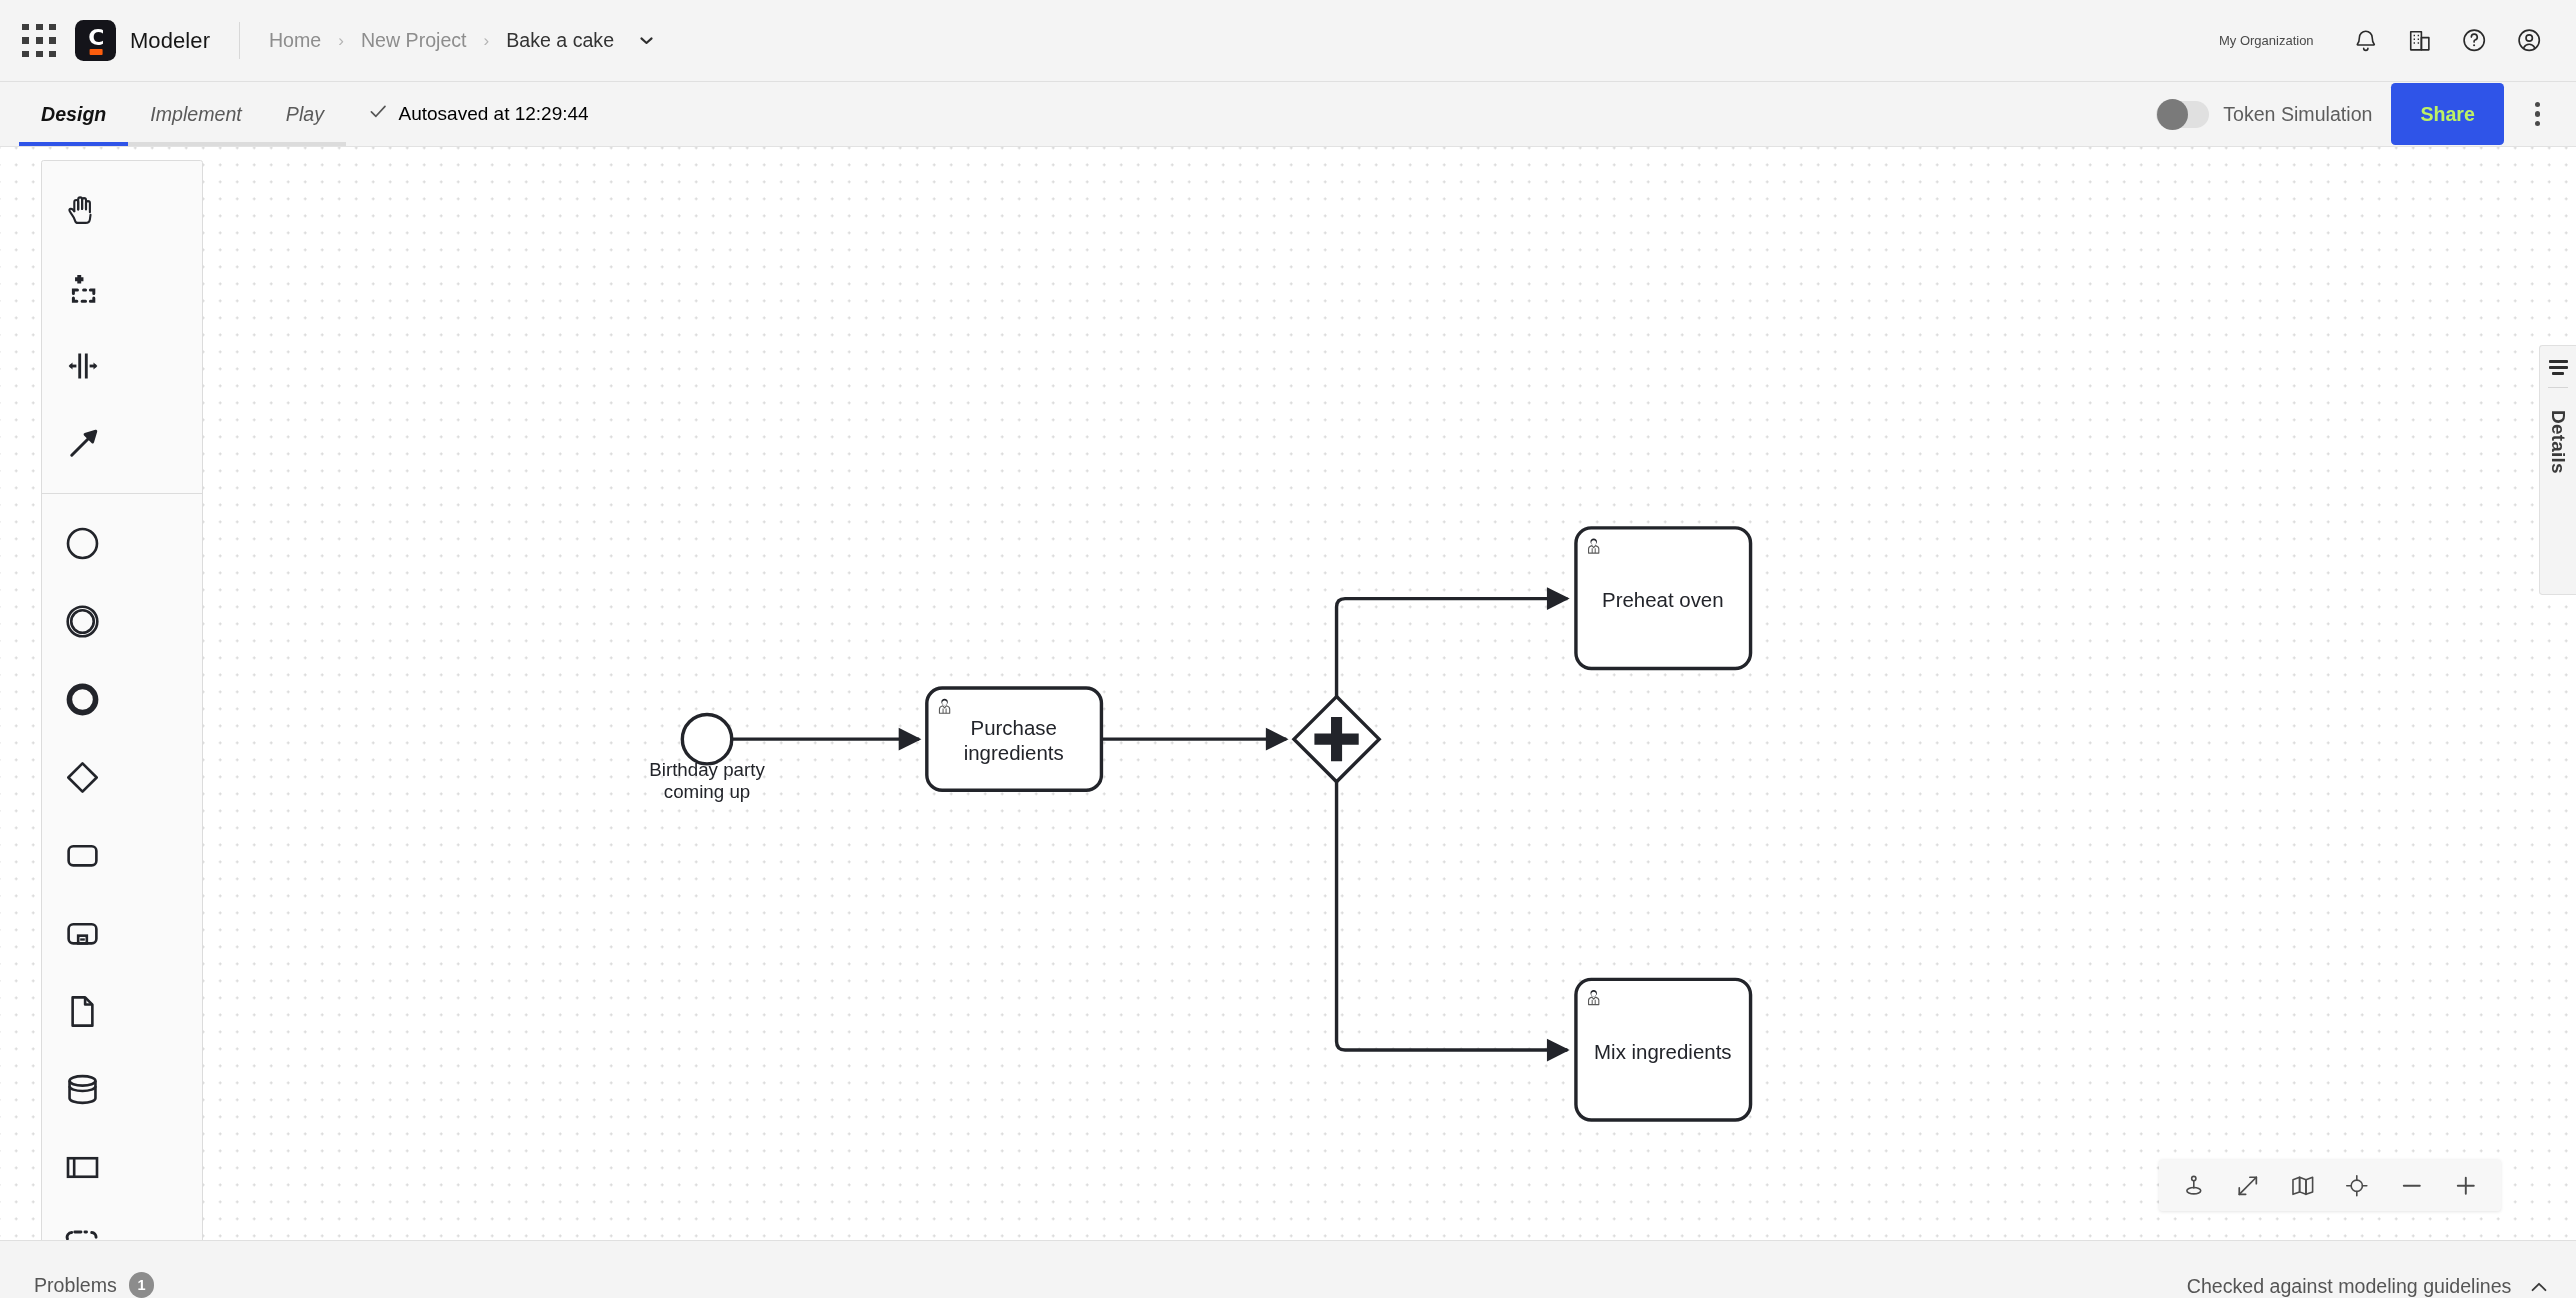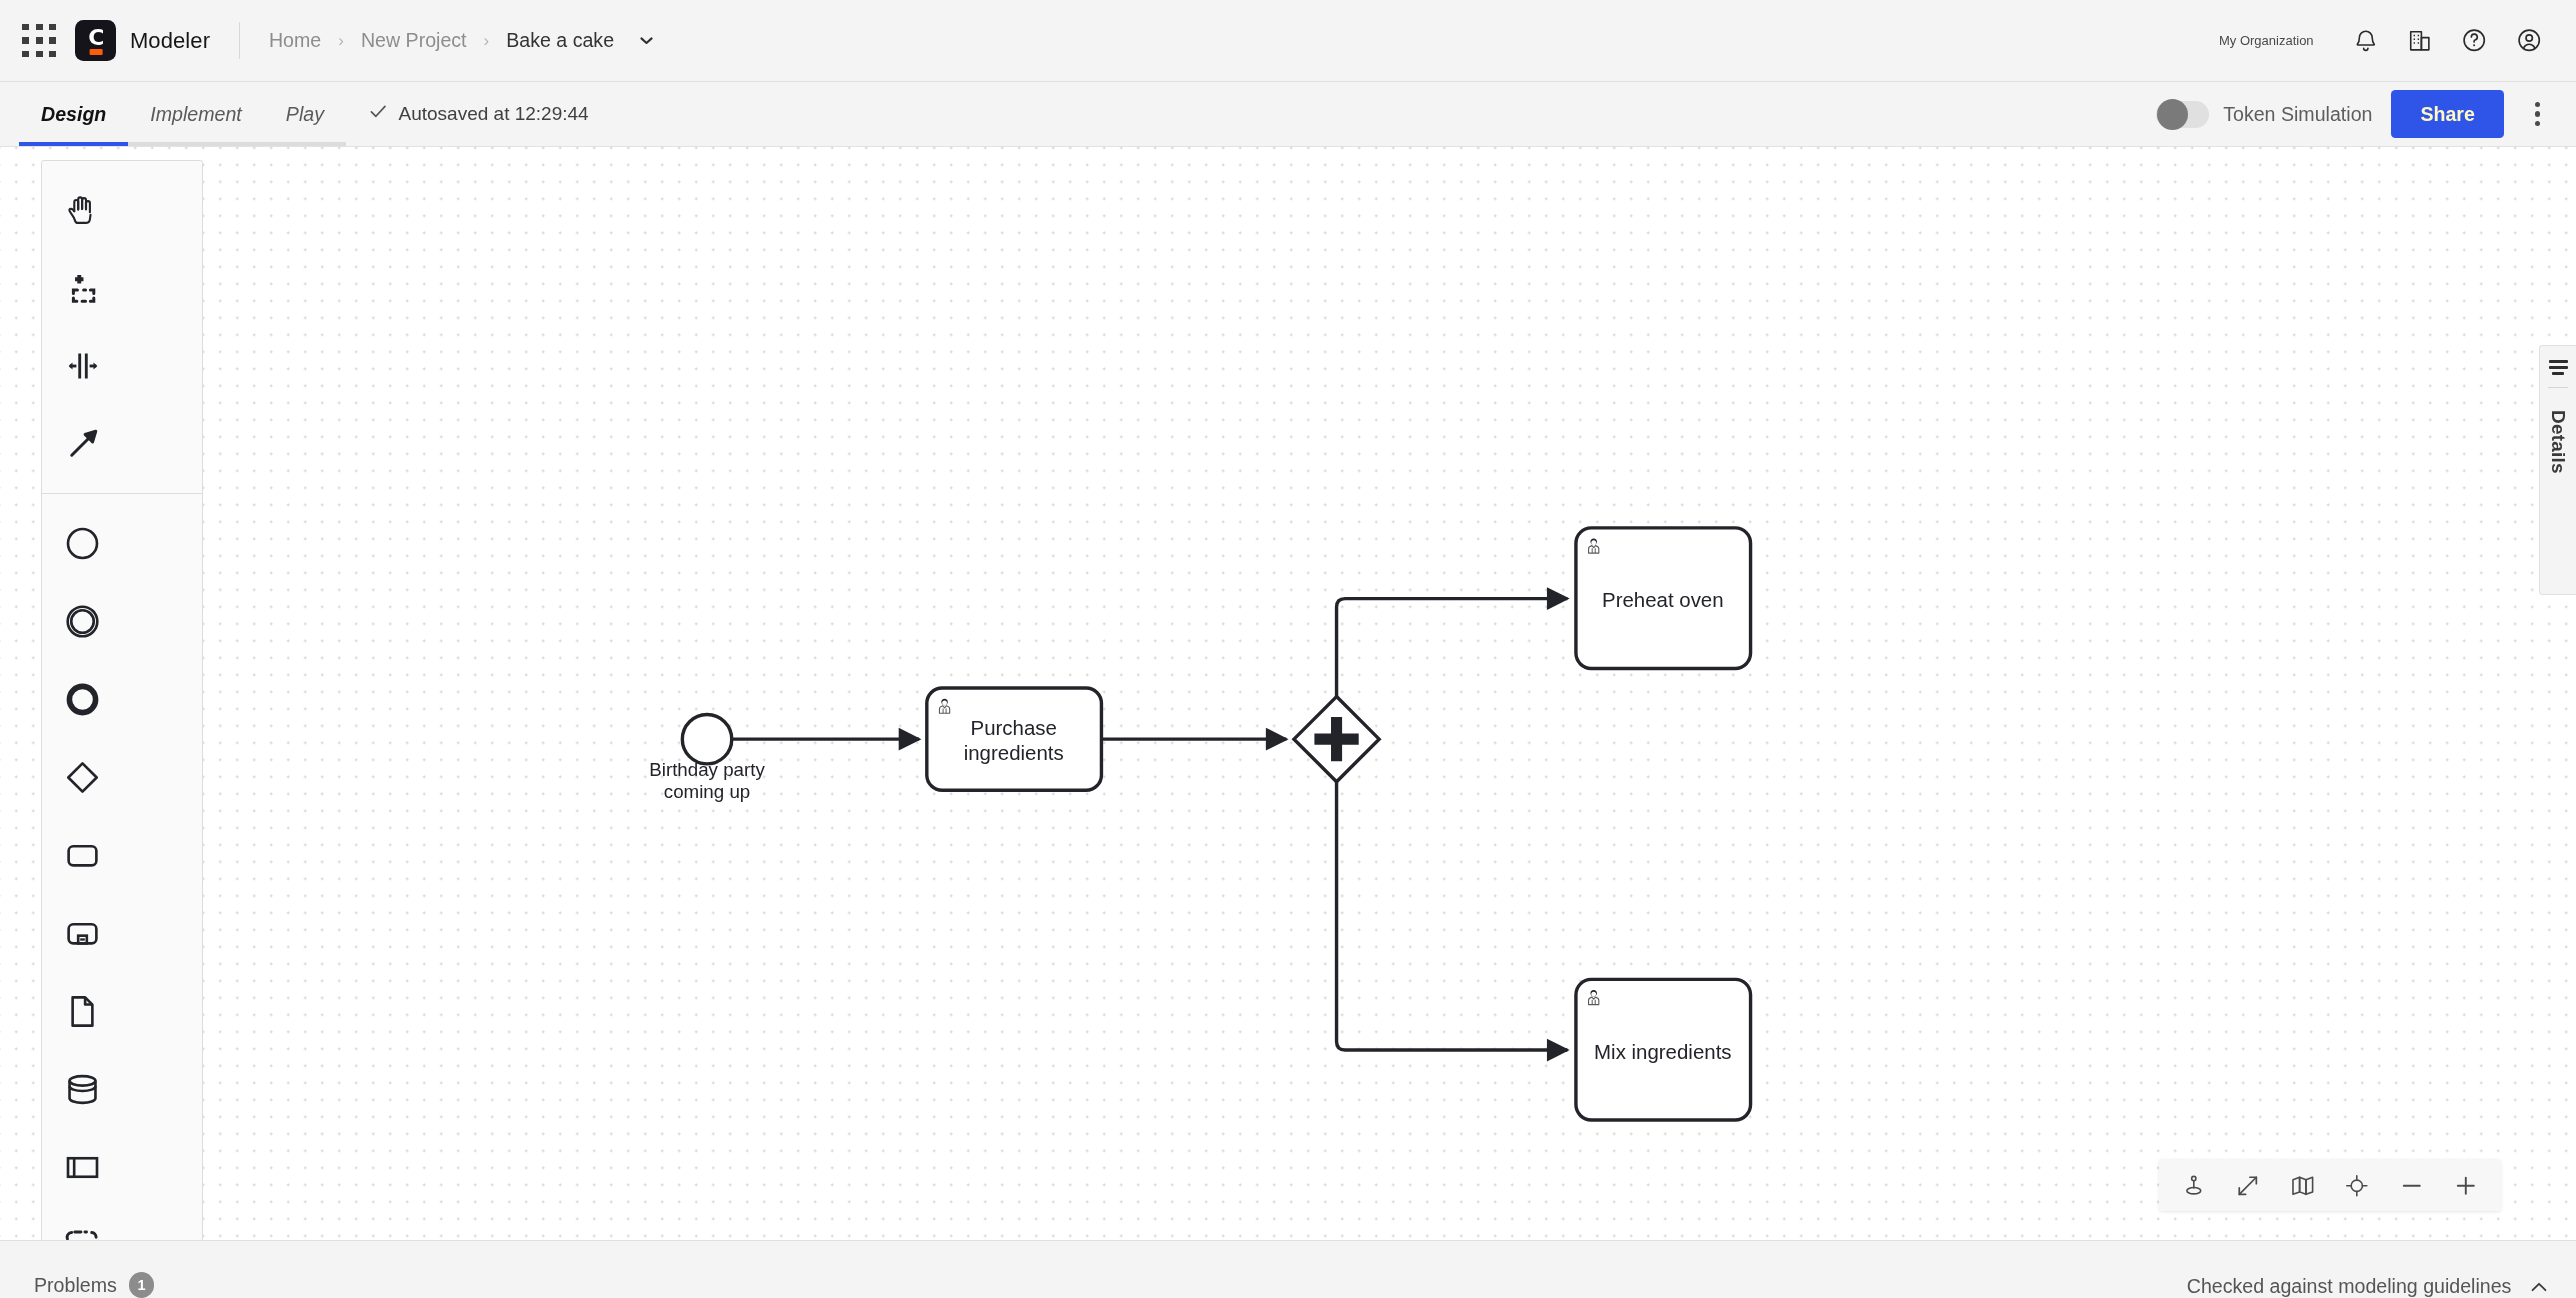--- a/index.html
+++ b/index.html
@@ -71,36 +71,36 @@
     position: relative; display: flex; align-items: center;
     padding: 0 22px; font-size: 19.6px; color: #5a5a5a; cursor: pointer;
     height: 100%;
   }
   .tab:first-child { margin-left: 19px; }
   .tab.active { color: #121212; font-weight: 700; }
   .tab .underline { position: absolute; left: 0; right: 0; bottom: 0; height: 4.3px; background: #dcdcdc; }
   .tab.active .underline { background: #2f54e8; height: 4.3px; }
   .autosave {
     display: flex; align-items: center; gap: 10.2px;
-    margin-left: 22px; font-size: 19px; color: #404040;
+    margin-left: 22px; font-size: 19px; color: #000000;
   }
   .tabbar-right { margin-left: auto; display: flex; align-items: center; gap: 19px; }
   .toggle {
     width: 53px; height: 27px; border-radius: 13.6px; background: #e0e0e0;
     position: relative; cursor: pointer;
   }
   .toggle .knob {
     position: absolute; left: 0.9px; top: -1.7px; width: 31px; height: 31px;
     border-radius: 50%; background: #7a7a7a;
   }
   .toggle-label { font-size: 19.6px; color: #5d5d5d; margin-left: -5.1px; }
   .share-btn {
-    background: #2f54e8; color: #fef9c3; border: none; border-radius: 4.3px;
+    background: #2f54e8; color: #bef264; border: none; border-radius: 4.3px;
     font-family: "Liberation Sans", sans-serif;
-    font-size: 19.6px; font-weight: 700; padding: 0 29px; height: 48px;
+    font-size: 19.6px; font-weight: 700; padding: 0 29px; height: 62px;
     cursor: pointer;
   }
   .kebab { display: flex; flex-direction: column; gap: 4.3px; padding: 8.5px 12px; cursor: pointer; }
   .kebab i { width: 5.1px; height: 5.1px; border-radius: 50%; background: #4a4a4a; display: block; }
 
   
   .canvas-wrap { position: relative; flex: 1 1 auto; background: #fff; overflow: hidden; }
   .canvas-dots {
     position: absolute; inset: 0;
     background-image: radial-gradient(#d7d7d7 1px, transparent 1.1px);

